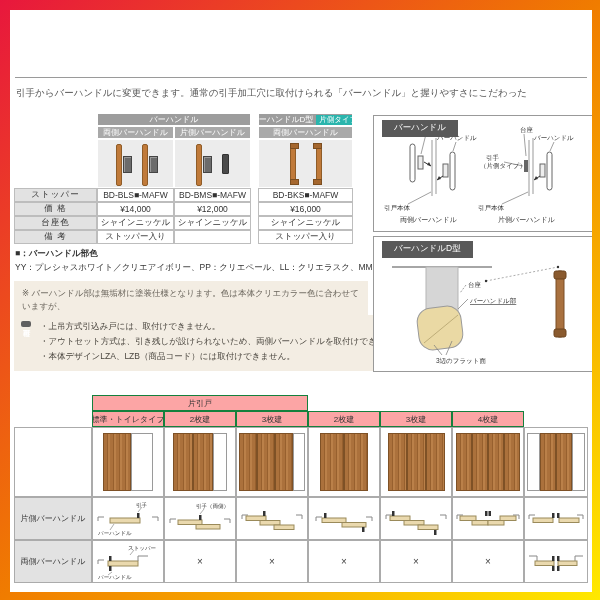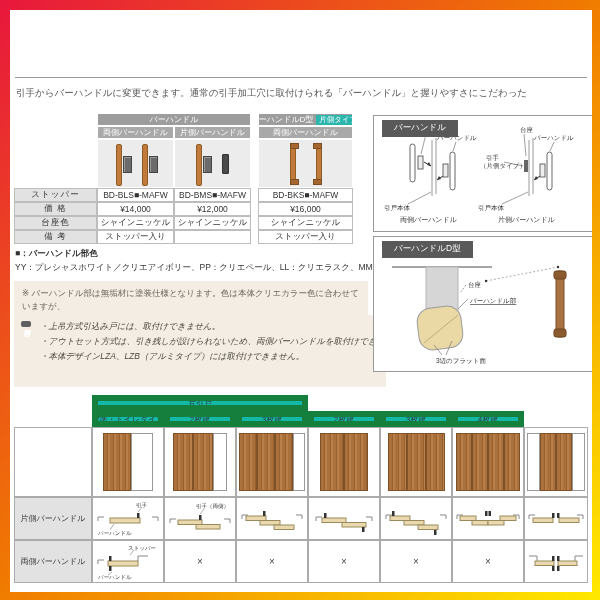--- a/index.html
+++ b/index.html
@@ -31,35 +31,35 @@
   .hplate{position:absolute;left:7px;top:12px;width:7px;height:15px;background:#6b6b6b;border:1px solid #444;box-shadow:inset 1px 1px 0 #999;}
   .hpull{width:5px;height:18px;background:#4a4a4a;border:1px solid #333;border-radius:1px;}
   .dbarwrap{position:relative;width:10px;height:42px;}
   .dbar{position:absolute;top:4px;width:4px;height:34px;background:#c07a3a;border:1px solid #8f5c28;}
   .dfoot{position:absolute;width:7px;height:4px;background:#a5672e;border:1px solid #7c4e20;}
 
   .legend{left:5px;top:237px;font-size:8.5px;color:#333;line-height:1.6;}
   .legend .l1{font-weight:bold;}
 
   .notebox{left:4px;top:271px;width:338px;background:#f3ede3;padding:6px 8px;font-size:8.5px;color:#6a655c;line-height:1.55;}
-  .cautionbox{left:4px;top:305px;width:338px;height:48px;background:#f3ede3;padding:4px 8px 20px 26px;position:absolute;font-style:italic;}
+  .cautionbox{left:4px;top:305px;width:338px;height:48px;background:#f3ede3;padding:4px 8px 4px 26px;position:absolute;}
   .vbadge{position:absolute;left:7px;top:6px;writing-mode:vertical-rl;text-orientation:upright;background:#5f5f5f;color:#fff;font-size:7.5px;padding:3px 1px;border-radius:2px;line-height:1.1;}
   .cautionbox .ci{font-size:8.5px;color:#4a463f;line-height:1.75;white-space:nowrap;}
 
   
   .dbox{border:1px solid #999;background:#fff;}
   .dbox1{left:363px;top:105px;width:220px;height:115px;}
   .dbox2{left:363px;top:226px;width:220px;height:134px;}
   .dtab{position:absolute;top:4px;left:8px;background:#595959;color:#fff;font-size:8.5px;padding:2px 12px 3px;white-space:nowrap;}
   svg text{font-family:"Liberation Sans","DejaVu Sans",sans-serif;}
 
   
   .sec-title{left:5px;top:367px;font-size:11px;font-weight:bold;color:#444;}
   .btable{left:4px;top:385px;display:grid;grid-template-columns:78px 72px 72px 72px 72px 72px 72px 64px;grid-template-rows:16px 16px 70px 43px 43px;}
-  .bh{border:6px solid #15803d;background:#14b8a6;font-size:8px;color:#333;display:flex;align-items:center;justify-content:center;white-space:nowrap;overflow:hidden;}
+  .bh{border:1px solid #15803d;background:#fca5a5;font-size:8px;color:#333;display:flex;align-items:center;justify-content:center;white-space:nowrap;overflow:hidden;}
   .blbl{border:1px solid #ababab;background:#e2e2e2;font-size:8px;color:#333;display:flex;align-items:center;justify-content:center;}
   .bcell{border:1px solid #ababab;background:#fff;display:flex;align-items:center;justify-content:center;}
   .xmark{font-size:10px;color:#444;}
 
   .door-fig{display:flex;align-items:flex-end;}
   .pb{height:56px;background:repeating-linear-gradient(90deg,#ab713c 0px,#ab713c 3px,#97602e 3px,#97602e 4px,#ba8049 4px,#ba8049 6px);border:1px solid #7e5126;}
   .pw{height:56px;background:#fff;border:1px solid #9a9a9a;}
 </style>
 </head>
 <body>
@@ -139,21 +139,21 @@
 
   <div class="abs notebox">
     <div>※ バーハンドル部は無垢材に塗装仕様となります。色は本体クリエカラー色に合わせていますが、</div>
     <div>若干色みや質感が異なります。</div>
   </div>
 
   <div class="cautionbox">
     <span class="vbadge">取付不可</span>
     <div class="ci">・上吊方式引込み戸には、取付けできません。</div>
     <div class="ci">・アウトセット方式は、引き残しが設けられないため、両側バーハンドルを取付けできません。</div>
-    <div class="ci">・本体デザインLZA、LZB（アルミタイプ）には取付けできません。</div>
+    <div class="ci">・本体デザインLZA、LZB（商品コード）には取付けできません。</div>
   </div>
 
   <div class="abs dbox dbox1">
     <span class="dtab">バーハンドル</span>
     <svg width="218" height="113" viewBox="0 0 218 113">
 
       <line x1="58" y1="24" x2="58" y2="80" stroke="#999" stroke-width="1"></line>
       <line x1="62" y1="22" x2="62" y2="78" stroke="#999" stroke-width="1"></line>
       <rect x="36" y="28" width="5" height="38" rx="2.5" fill="#fff" stroke="#666"></rect>
       <rect x="44" y="40" width="5" height="13" fill="#eee" stroke="#666"></rect>

